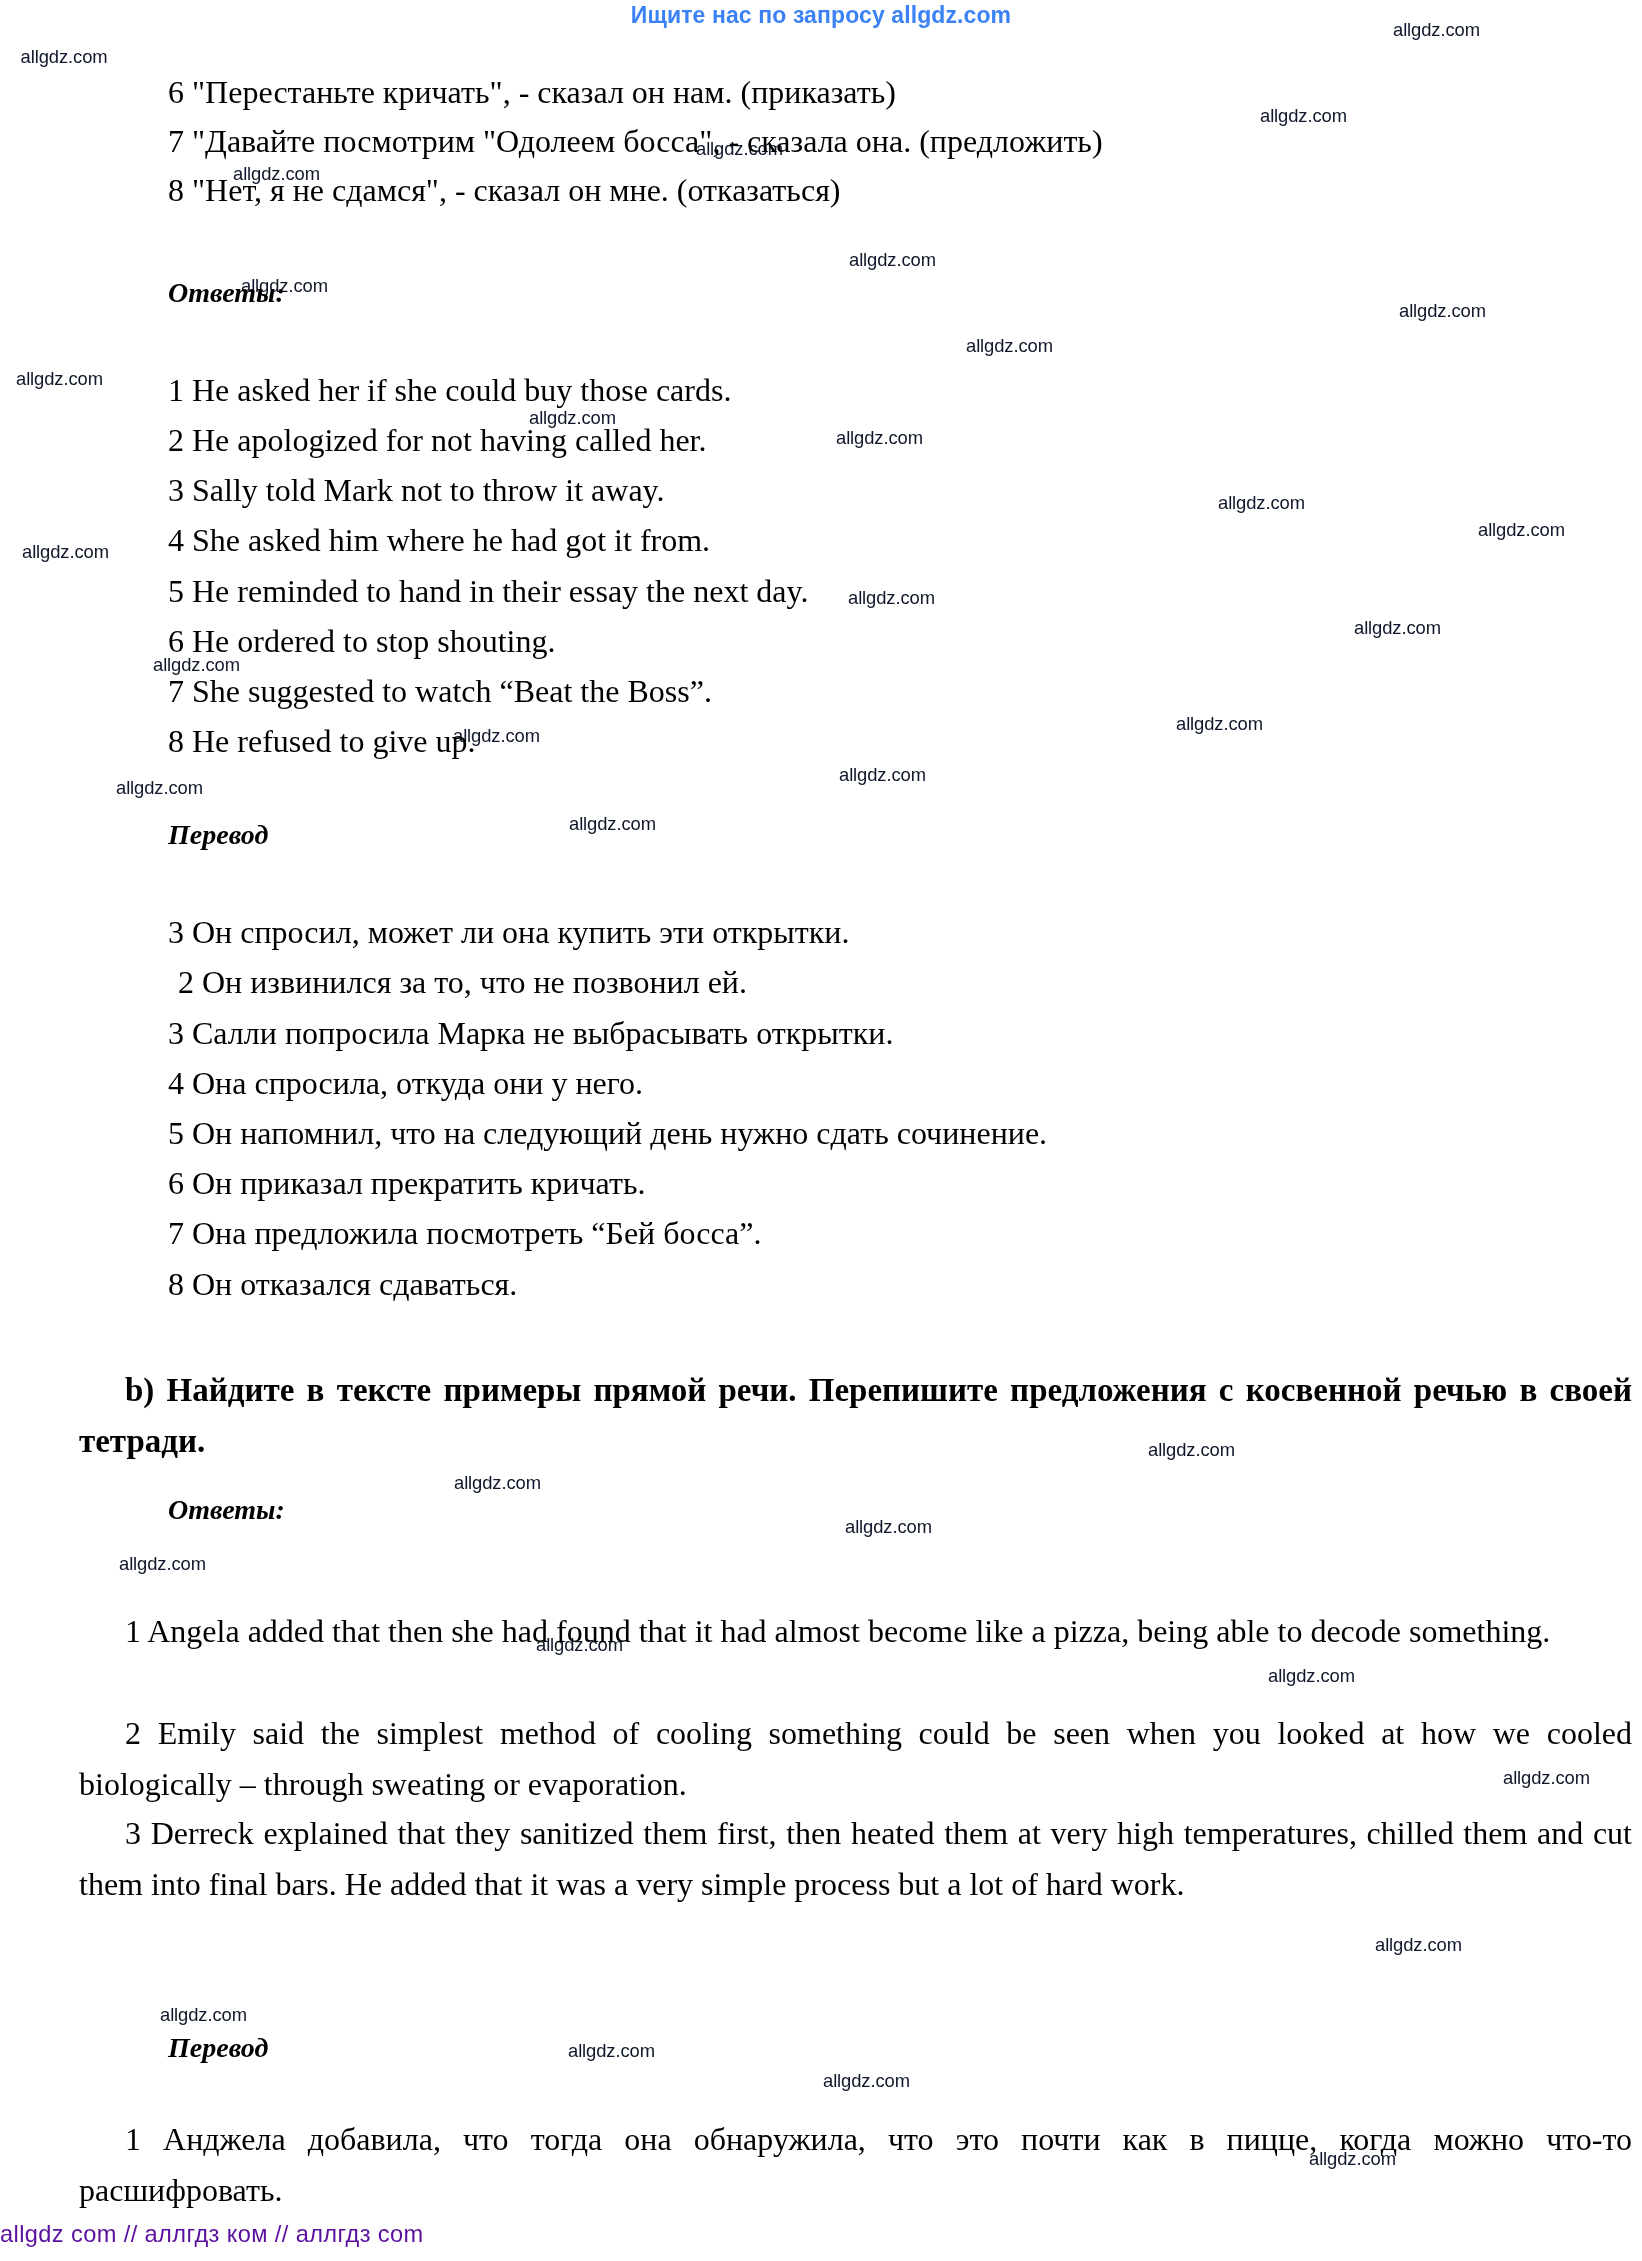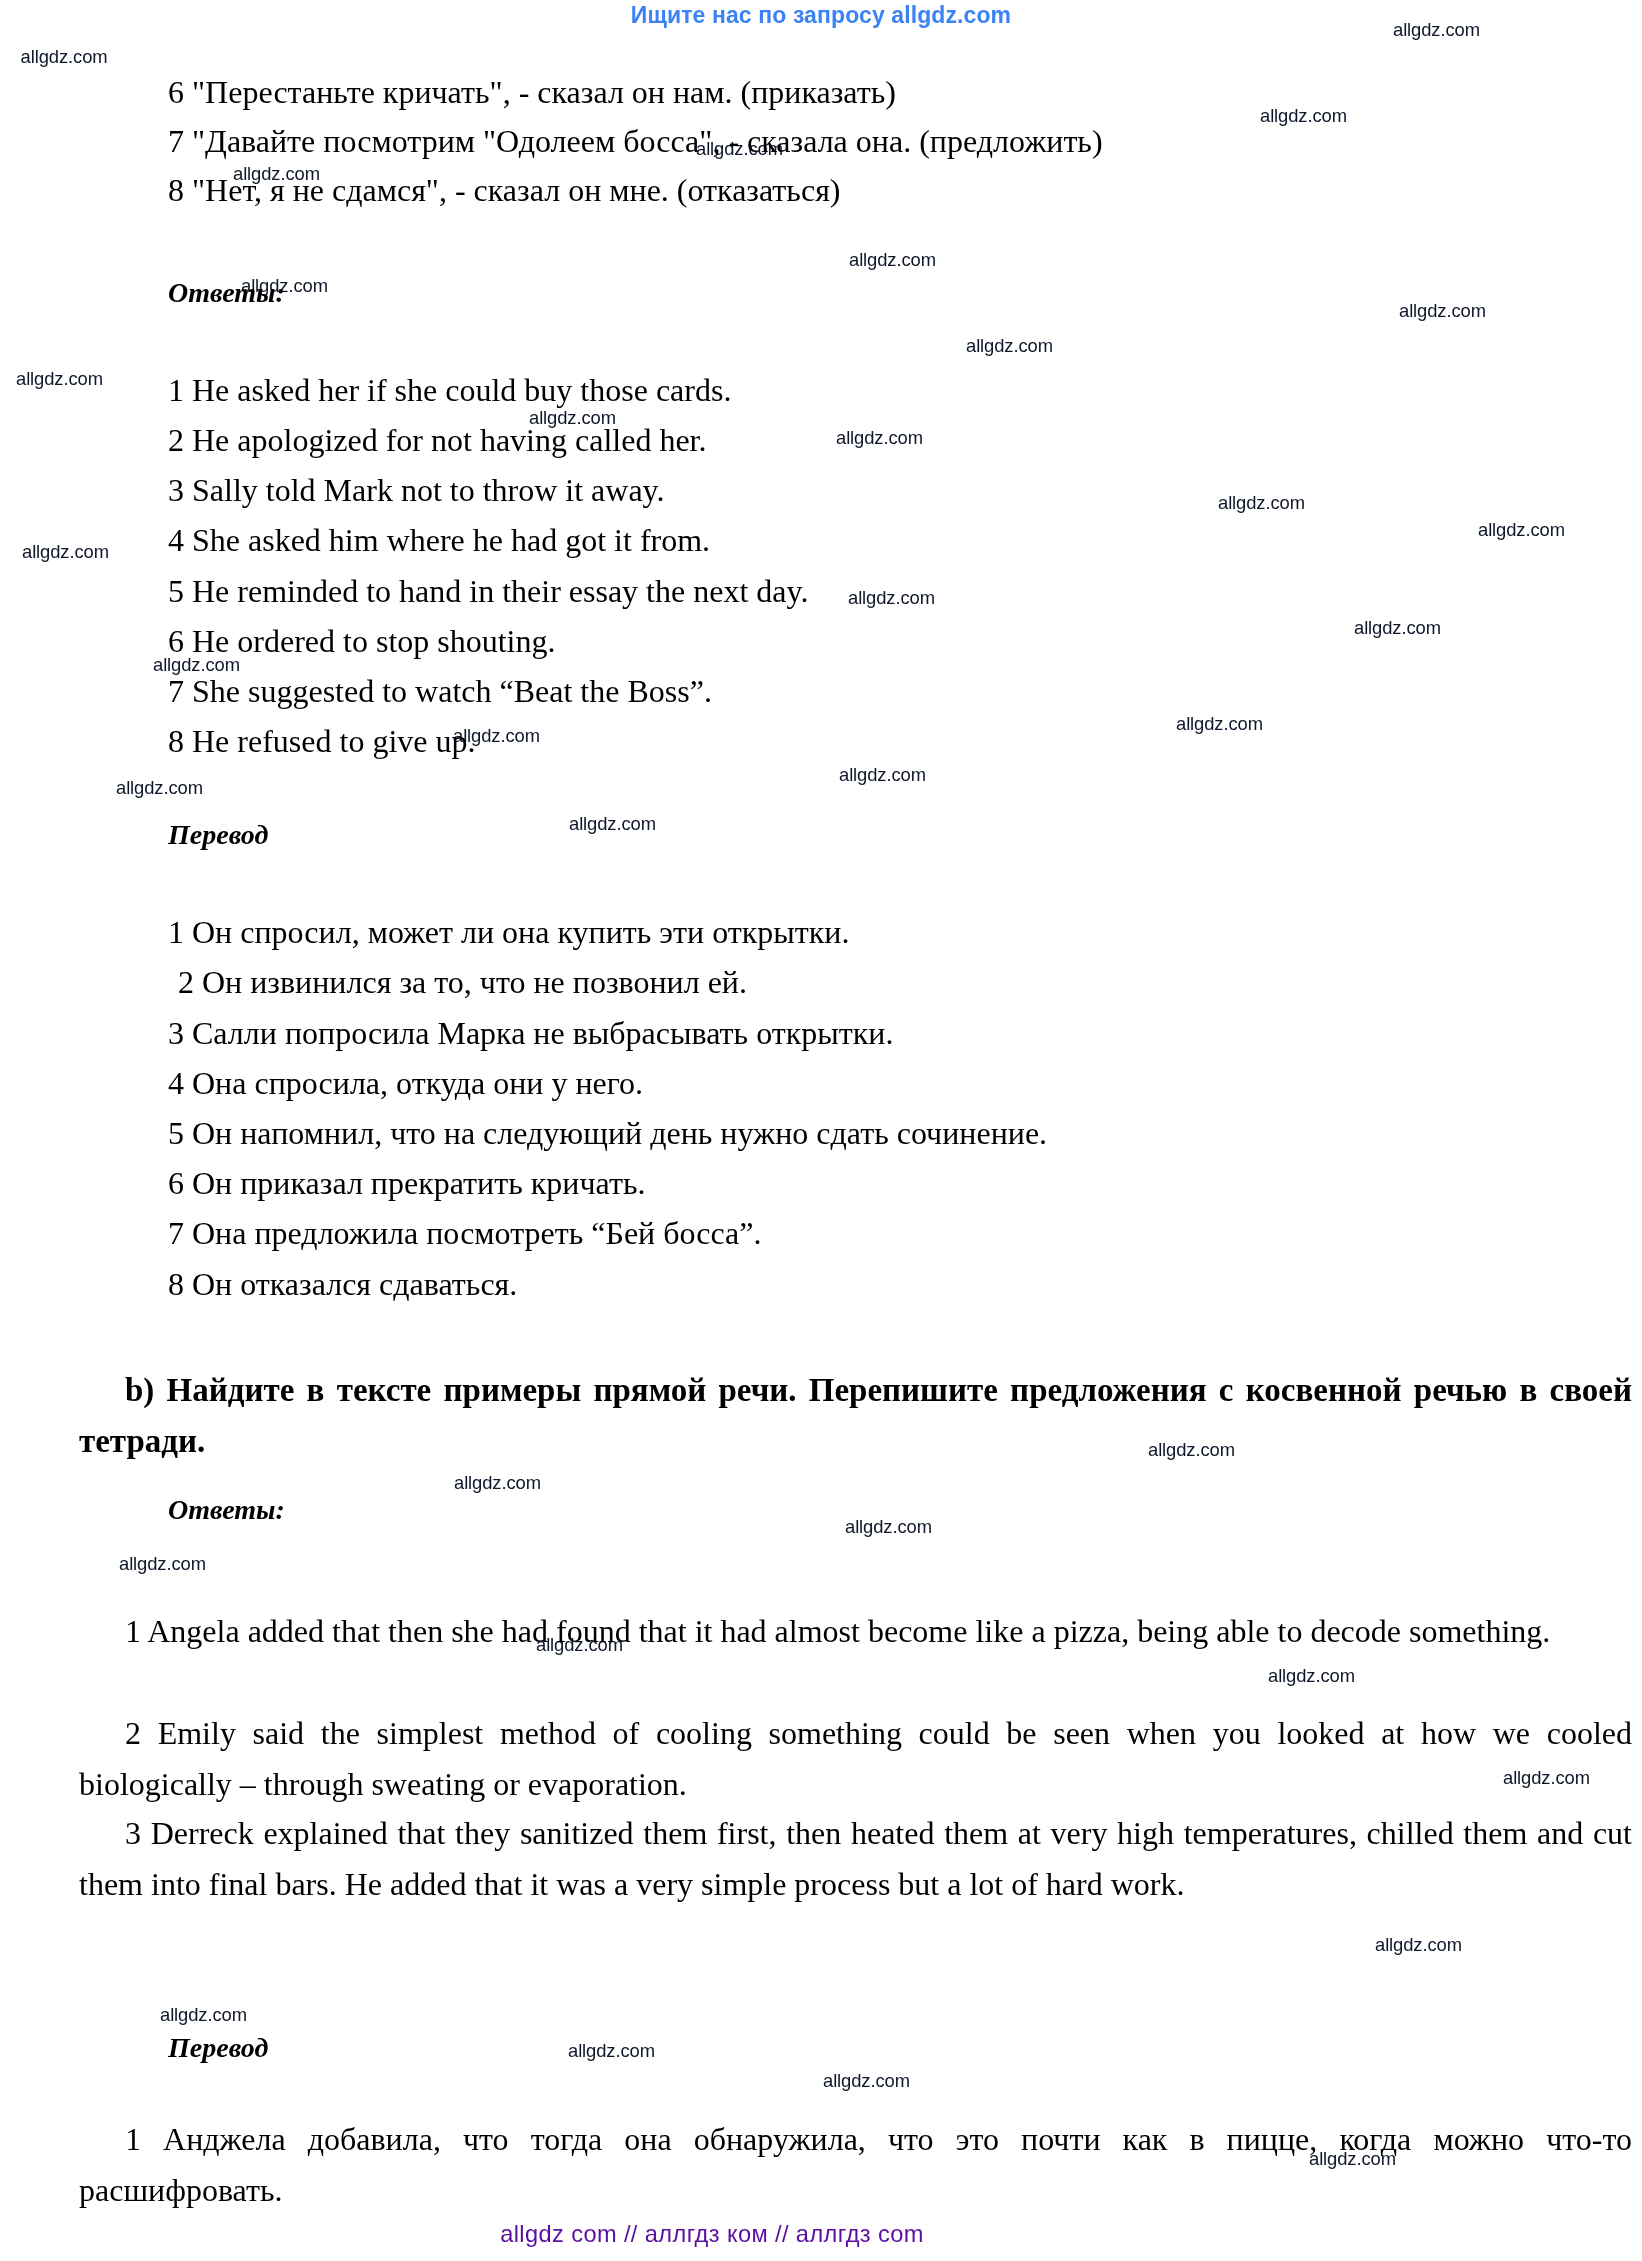--- a/index.html
+++ b/index.html
@@ -87,21 +87,21 @@
     text-align: justify;
     text-indent: 46px;
   }
 
   
   .footer {
     position: absolute;
     left: 0;
     bottom: 13.2px;
     width: 1424px;
-    text-align: center;
+    text-align: left;
     font-family: "Liberation Sans", "DejaVu Sans", sans-serif;
     font-size: 23.6px;
     color: #5b0f9e;
     letter-spacing: 0.4px;
     white-space: nowrap;
     margin-top: 36px;
   }
 </style>
 </head>
 <body>
@@ -158,21 +158,21 @@
     <div class="ln" style="left:168px; top:424px;">2 He apologized for not having called her.</div>
     <div class="ln" style="left:168px; top:474px;">3 Sally told Mark not to throw it away.</div>
     <div class="ln" style="left:168px; top:524px;">4 She asked him where he had got it from.</div>
     <div class="ln" style="left:168px; top:575px;">5 He reminded to hand in their essay the next day.</div>
     <div class="ln" style="left:168px; top:625px;">6 He ordered to stop shouting.</div>
     <div class="ln" style="left:168px; top:675px;">7 She suggested to watch “Beat the Boss”.</div>
     <div class="ln" style="left:168px; top:725px;">8 He refused to give up.</div>
 
     <div class="heading" style="left:168px; top:819px;">Перевод</div>
 
-    <div class="ln" style="left:168px; top:916px;">1 Он спросил, может ли она купить эти открытки.</div>
+    <div class="ln" style="left:168px; top:916px;">3 Он спросил, может ли она купить эти открытки.</div>
     <div class="ln" style="left:168px; top:966px;margin-left:10px;">2 Он извинился за то, что не позвонил ей.</div>
     <div class="ln" style="left:168px; top:1017px;">3 Салли попросила Марка не выбрасывать открытки.</div>
     <div class="ln" style="left:168px; top:1067px;">4 Она спросила, откуда они у него.</div>
     <div class="ln" style="left:168px; top:1117px;">5 Он напомнил, что на следующий день нужно сдать сочинение.</div>
     <div class="ln" style="left:168px; top:1167px;">6 Он приказал прекратить кричать.</div>
     <div class="ln" style="left:168px; top:1217px;">7 Она предложила посмотреть “Бей босса”.</div>
     <div class="ln" style="left:168px; top:1268px;">8 Он отказался сдаваться.</div>
 
     <div class="bold-block" style="left:79px; top:1365px; width:1553px;">b) Найдите в тексте примеры прямой речи. Перепишите предложения с косвенной речью в своей тетради.</div>
 

